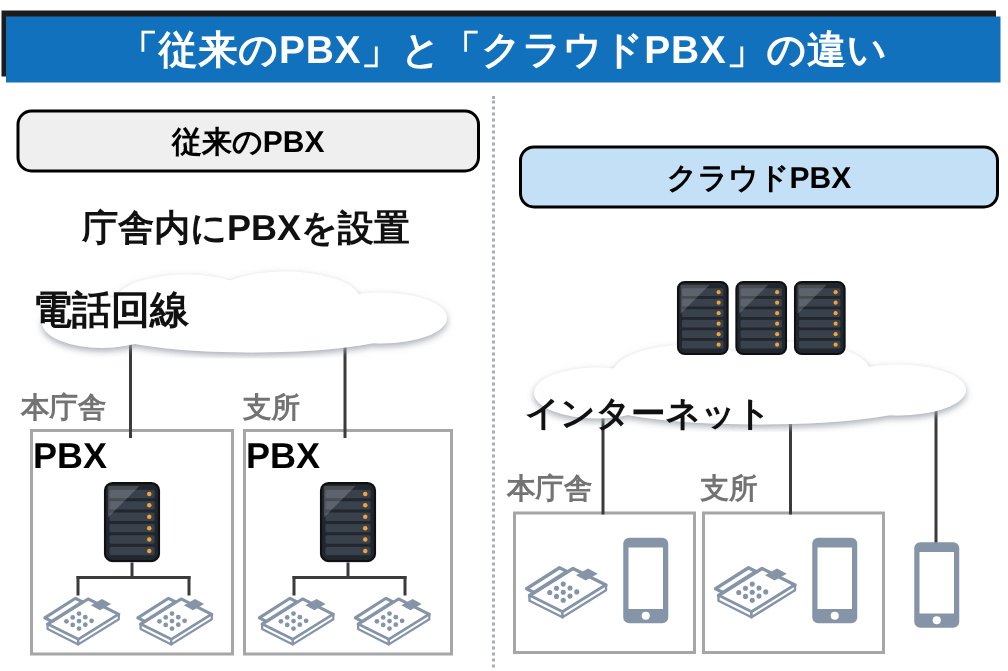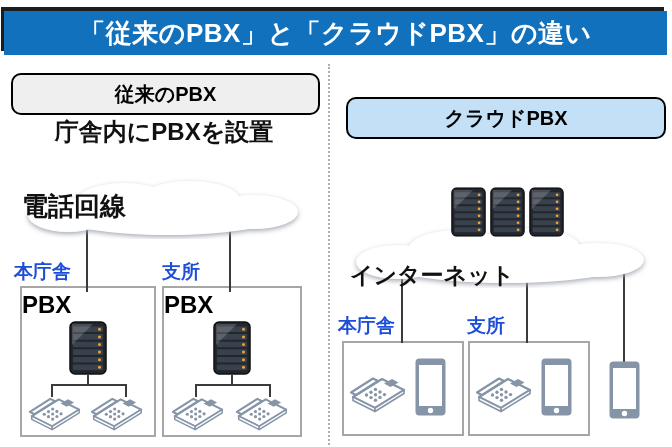--- a/index.html
+++ b/index.html
@@ -15,29 +15,29 @@
   .divider { position:absolute; left:328px; top:64px; height:381px; width:0;
              border-left:2px dotted #A9AFB6; }
 
   .pill { position:absolute; height:38px; border:2px solid var(--header_border,#000);
           border-radius:10px; display:flex; align-items:center; justify-content:center;
           font-size:20px; font-weight:bold; color:#000; }
   .pill.left  { left:11px;  top:73px; width:305px; background:var(--left_header_bg,#EFEFEF); }
   .pill.right { left:346px; top:73px; width:316px; background:var(--right_header_bg,#C3E0F6);margin-top:24px; }
 
   .subtitle { position:absolute; text-align:center; font-weight:bold; }
-  .subtitle.left  { left:0;     top:116px; width:328px; font-size:24px; color:#111; }
+  .subtitle.left  { left:0;     top:136px; width:328px; font-size:24px; color:#111; }
   .subtitle.right { left:336px; top:126px; width:336px; font-size:23px; color:var(--right_subtitle,#2222CE); }
 
   .cloud-svg { position:absolute; z-index:4; }
   .cloud-label { position:absolute; z-index:5; text-align:left; font-weight:bold; color:#111; }
 
   .vline { position:absolute; width:2px; background:var(--line,#3B3B3B); z-index:3; }
 
-  .site-label { position:absolute; font-weight:bold; font-size:19px; color:#1d4ed8; z-index:2; }
+  .site-label { position:absolute; font-weight:bold; font-size:19px; color:#737373; z-index:2; }
 
   .site-box { position:absolute; border:2px solid var(--box_border,#A6A6A6); background:#fff; z-index:2; }
 
   .pbx-title { position:absolute; top:3px; left:0; width:100%; text-align:left;
                font-weight:bold; font-size:24px; color:#000; }
 
   .icon { position:absolute; }
   .icon svg { width:100%; height:100%; display:block; }
 
   .stem { position:absolute; width:2px; background:var(--line,#3B3B3B); }

